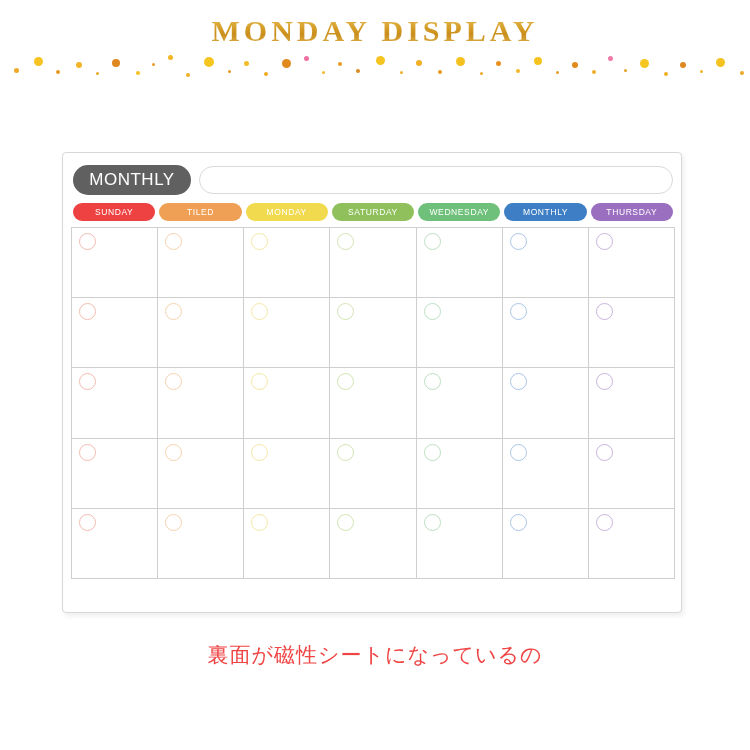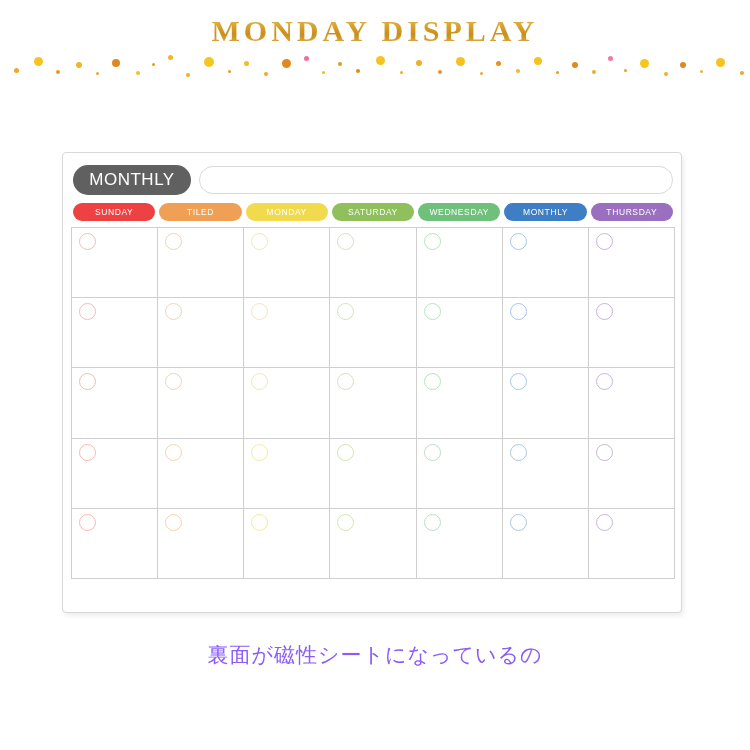--- a/index.html
+++ b/index.html
@@ -173,21 +173,21 @@
   
   .caption {
     position: absolute;
     left: 0;
     top: 640px;
     width: 750px;
     text-align: center;
     font-family: "Liberation Serif", "DejaVu Serif", serif;
     font-size: 21px;
     line-height: 30px;
-    color: #8b5cf6;
+    color: #ef4444;
     letter-spacing: 1px;
   }
   .caption-line { display: block; white-space: nowrap; }
 </style>
 </head>
 <body>
 
 <div class="banner">
   <div class="banner-title">MONDAY DISPLAY</div>
   <div class="dot-band" id="dot-band">

